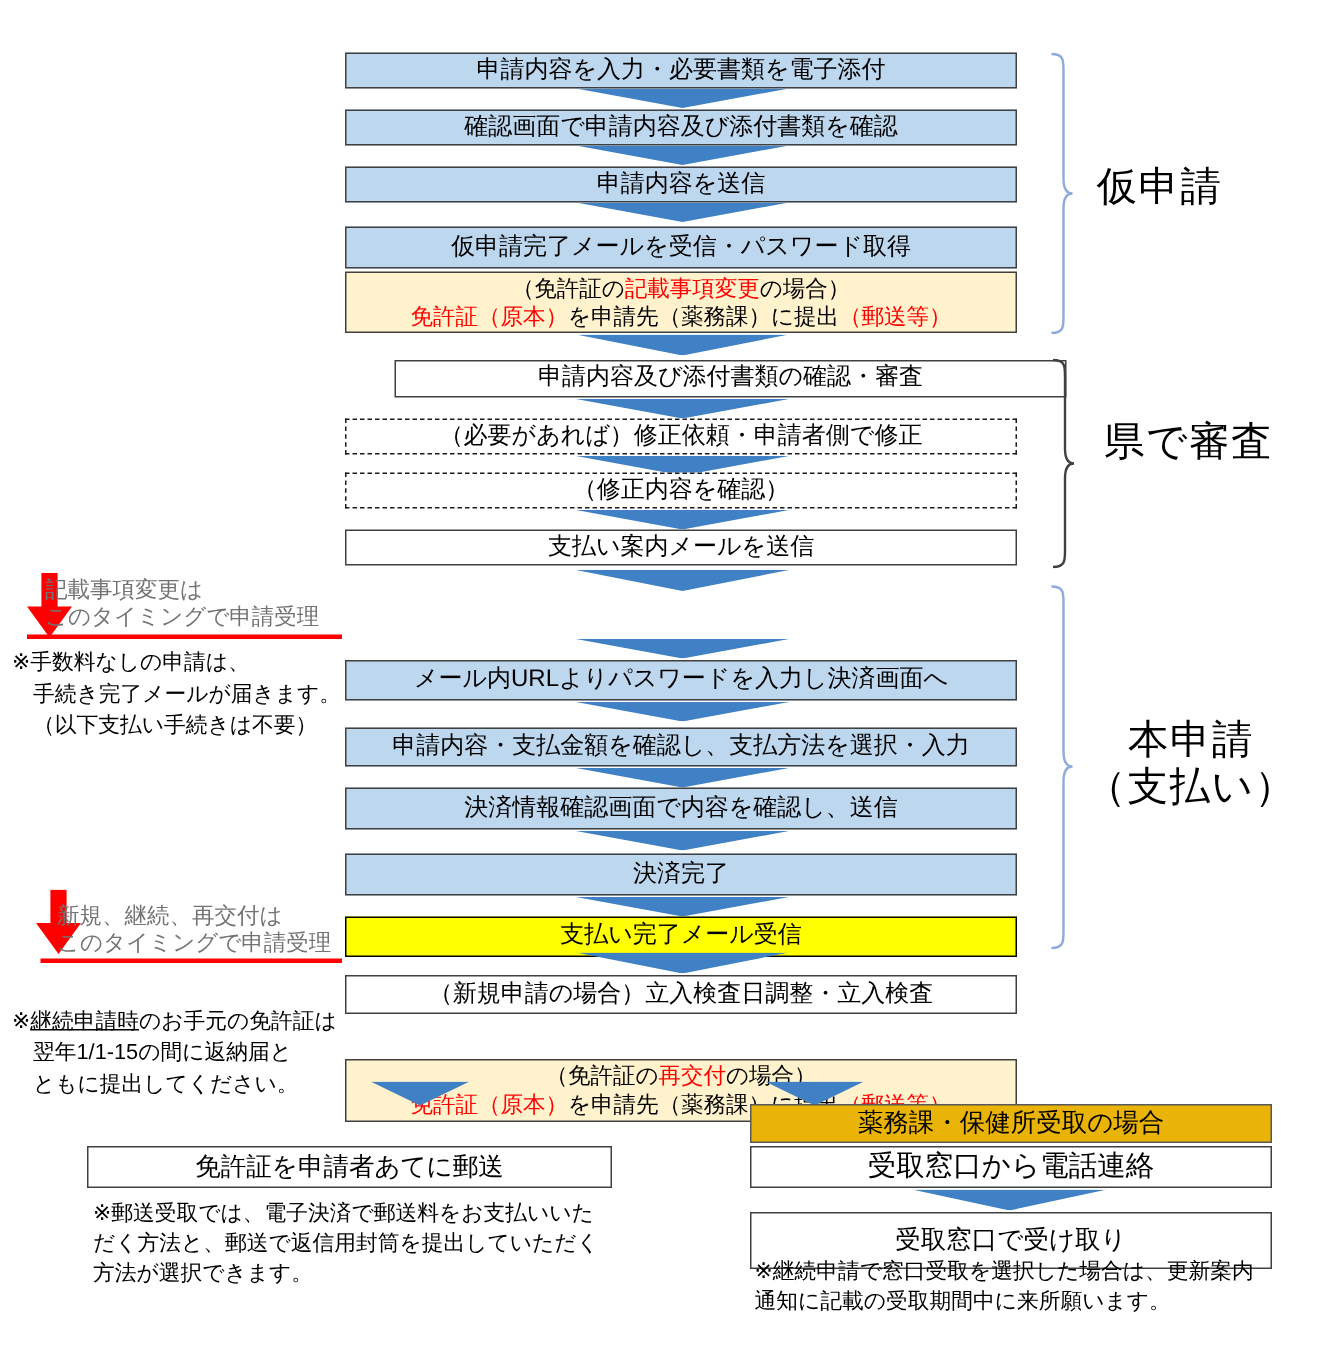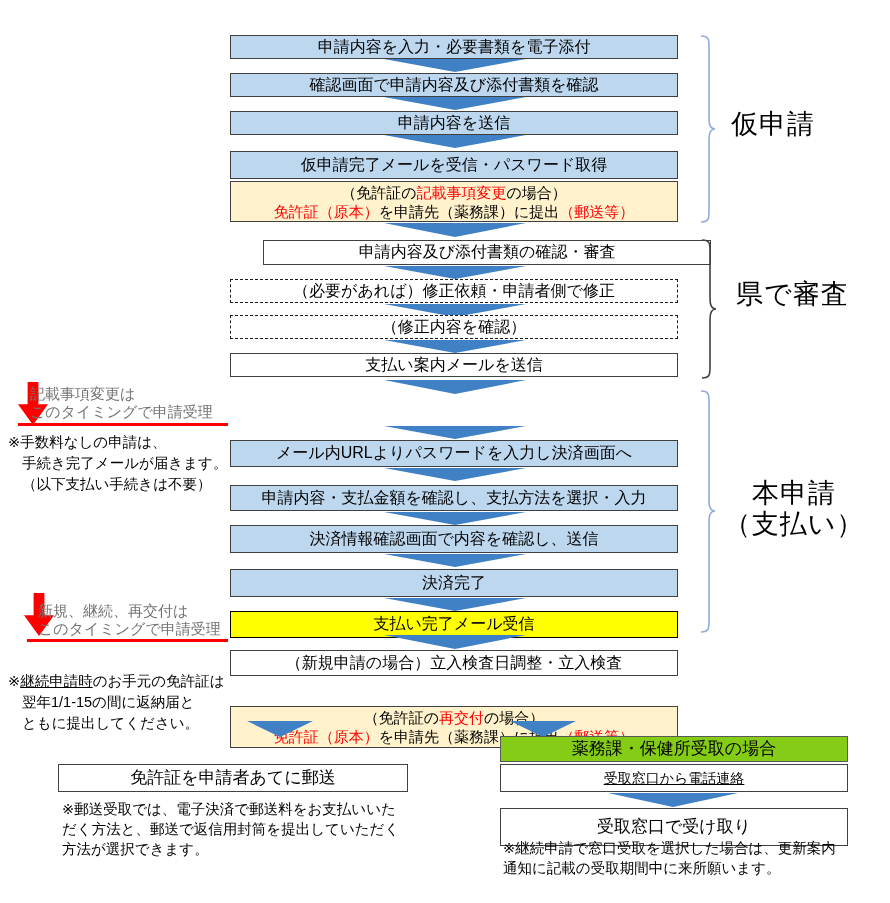--- a/index.html
+++ b/index.html
@@ -7,21 +7,21 @@
           font-family:"Liberation Sans","DejaVu Sans",sans-serif;color:#000;}
   .box{position:absolute;display:flex;align-items:center;justify-content:center;
        box-sizing:border-box;text-align:center;font-size:16px;line-height:1.15;}
   .blue{background:#BDD7EE;border:1.6px solid #404040;}
   .white{background:#fff;border:1.6px solid #404040;}
   .dashed{background:#fff;border:1.6px dashed #1a1a1a;}
   .cream{background:#FFF2CC;border:1.6px solid #404040;flex-direction:column;
          font-size:15px;line-height:19px;}
   .yellow{background:#FFFF00;border:1.3px solid #000;}
   .orange{background:#F8CBAD;border:1.6px solid #595959;font-size:17px;}
-  .green{background:#84cc16;border:1.6px solid #595959;font-size:17px;}
+  .green{background:#eab308;border:1.6px solid #595959;font-size:17px;}
   .hdr{font-size:17px;}
   .fa{position:absolute;background:#4080c4;clip-path:polygon(0 0,100% 0,50% 100%);}
   .redarrow{position:absolute;background:#FF0000;
             clip-path:polygon(32% 0,68% 0,68% 52%,100% 52%,50% 100%,0 52%,32% 52%);}
   .rednote{position:absolute;color:#737373;font-size:15px;line-height:18px;text-align:left;}
   .redline{position:absolute;background:#FF0000;height:2.5px;}
   .note{position:absolute;font-size:14.5px;line-height:21px;}
   .bnote{position:absolute;font-size:14.5px;line-height:20px;}
   .seclabel{position:absolute;font-size:27px;letter-spacing:1px;}
   .ind{padding-left:14px;}
@@ -99,21 +99,21 @@
   <div class="fa" style="left:510px;top:721px;width:66px;height:16px;"></div>
 
   <div class="box white" style="left:58px;top:764px;width:350px;height:28px;font-size:17px;">免許証を申請者あてに郵送</div>
   <div class="bnote" style="left:62px;top:799px;width:345px;">
     <div>※郵送受取では、電子決済で郵送料をお支払いいた</div>
     <div>だく方法と、郵送で返信用封筒を提出していただく</div>
     <div>方法が選択できます。</div>
   </div>
 
   <div class="box green hdr" style="left:500px;top:736px;width:348px;height:26px;">薬務課・保健所受取の場合</div>
-  <div class="box white" style="left:500px;top:764px;width:348px;height:28px;font-size:14px;text-decoration:underline;">受取窓口から電話連絡</div>
+  <div class="box white" style="left:500px;top:764px;width:348px;height:28px;font-size:19px;">受取窓口から電話連絡</div>
   <div class="fa" style="left:608px;top:793px;width:130px;height:14px;"></div>
   <div class="box white" style="left:500px;top:808px;width:348px;height:38px;font-size:17px;">受取窓口で受け取り</div>
   <div class="bnote" style="left:503px;top:838px;width:370px;">
     <div>※継続申請で窓口受取を選択した場合は、更新案内</div>
     <div>通知に記載の受取期間中に来所願います。</div>
   </div>
 
   <div class="redarrow" style="left:18px;top:382px;width:30px;height:43px;"></div>
   <div class="rednote" style="left:30px;top:385px;width:198px;">
     <div>記載事項変更は</div>

